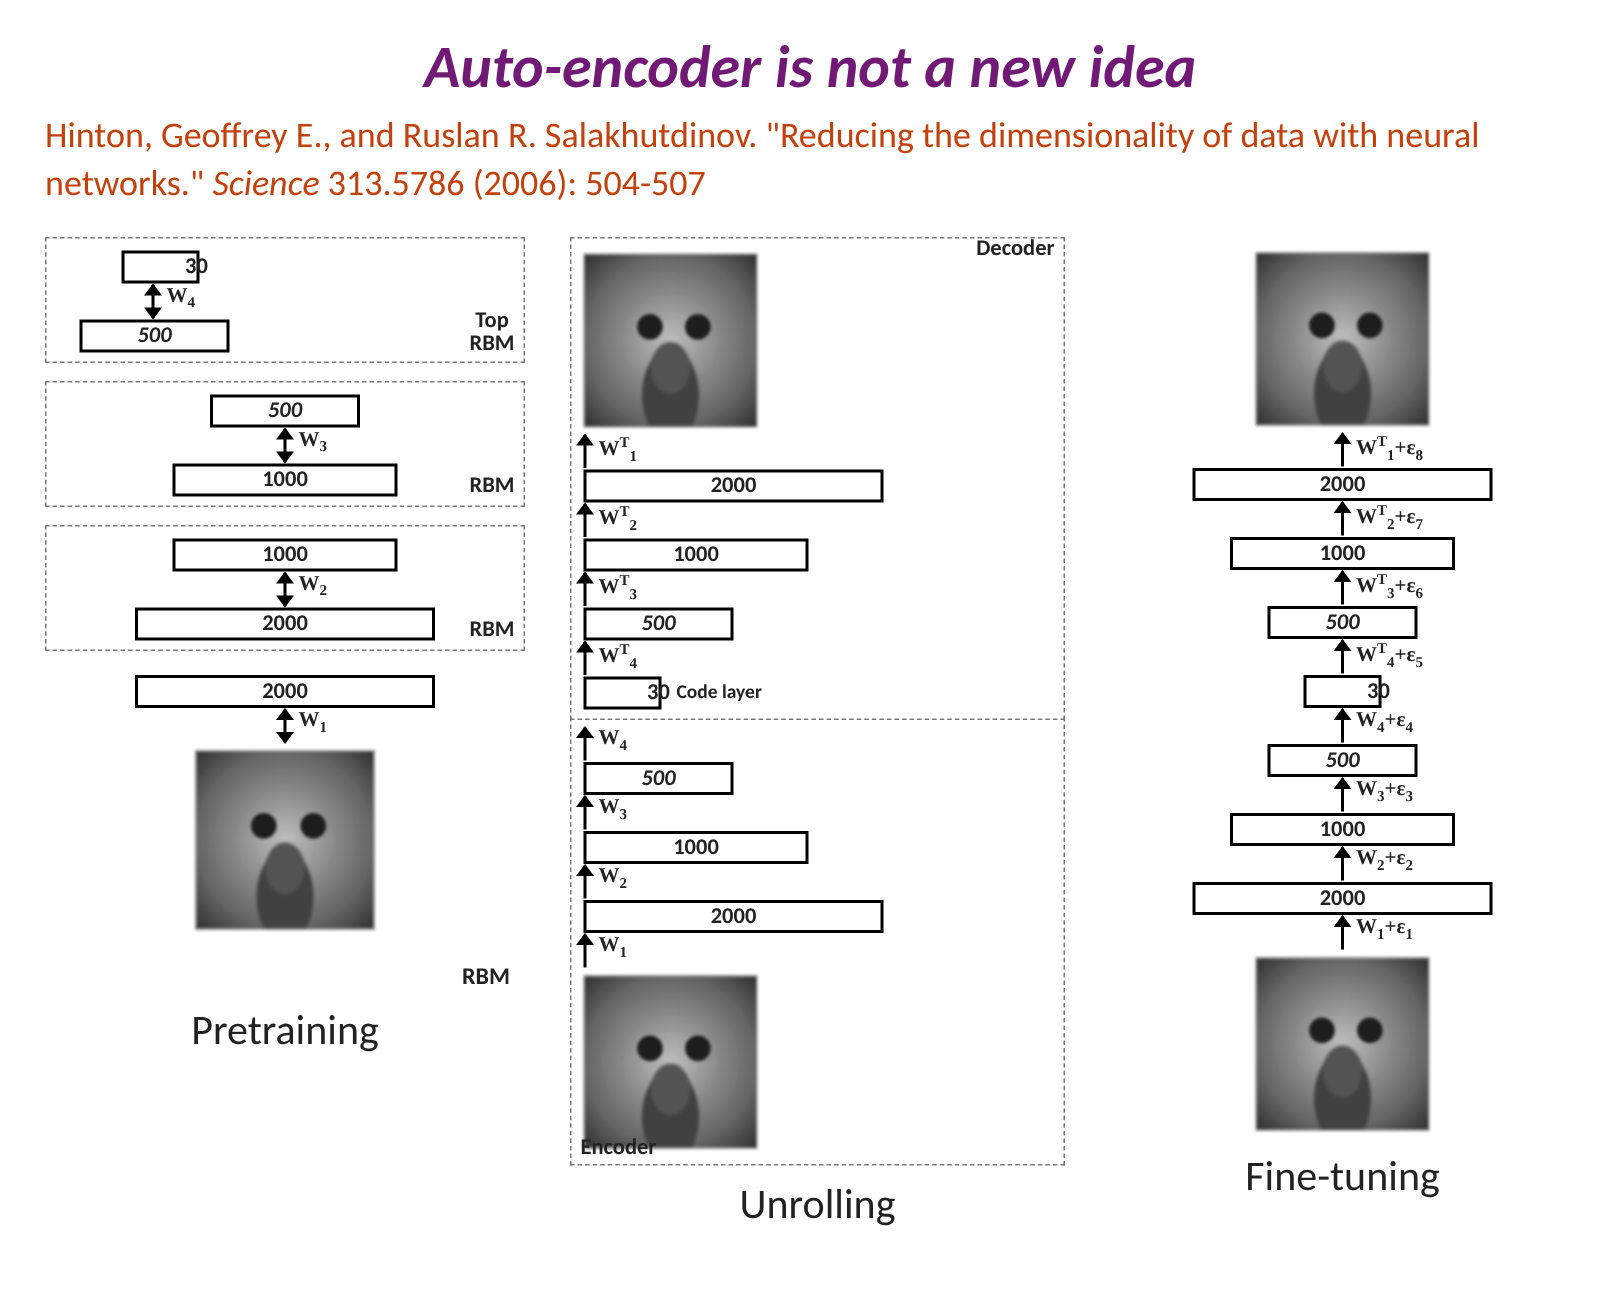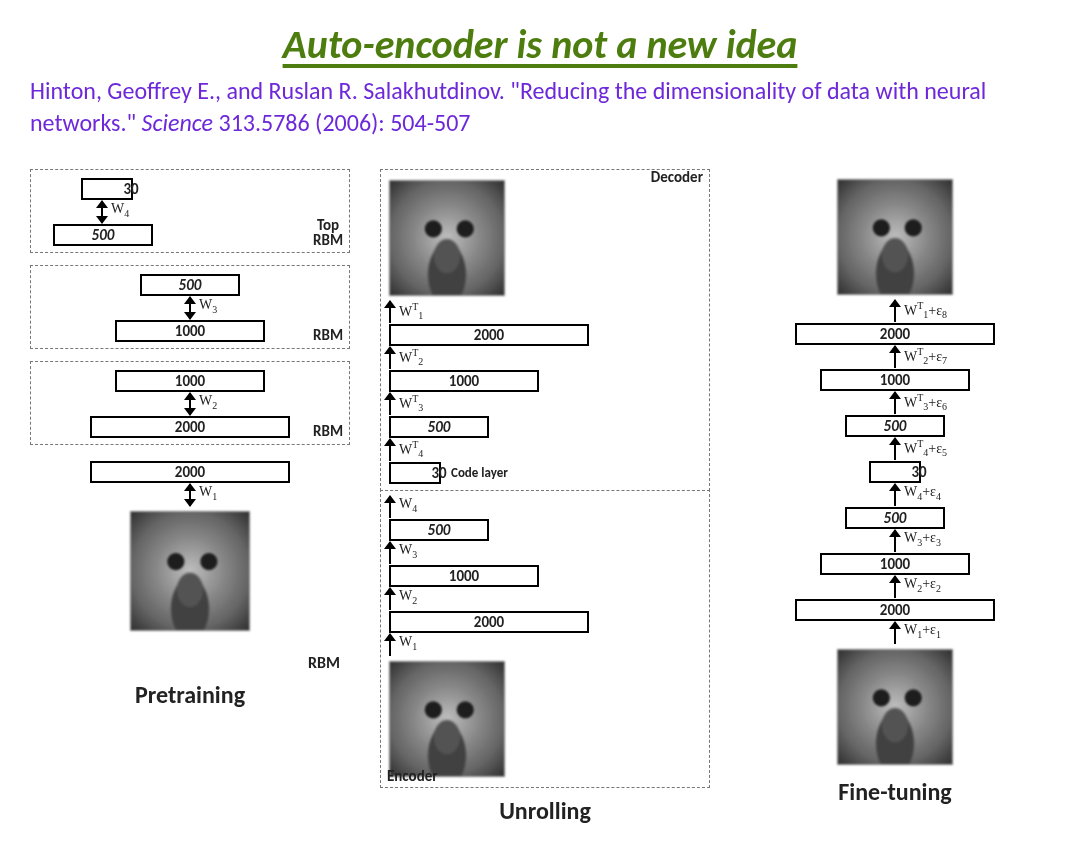--- a/index.html
+++ b/index.html
@@ -10,49 +10,48 @@
     background: #fff;
     color: #222;
     width: 1080px;
   }
   h1 {
     font-size: 40px;
     font-style: italic;
     font-weight: 700;
     text-align: center;
     margin: 0 0 4px 0;
-    text-decoration: underline;
     text-underline-offset: 6px;
-    color: #4d7c0f;
+    color: #701a75;
   }
   .citation {
     font-size: 24px;
     line-height: 1.35;
-    color: #6d28d9;
-    margin: 6px 0 29px 0;
+    color: #c2410c;
+    margin: 6px 0 18px 0;
   }
   .citation .journal { font-style: italic; }
   .diagram {
     display: flex;
     justify-content: space-between;
     gap: 10px;
   }
   .col {
     position: relative;
     display: flex;
     flex-direction: column;
     align-items: center;
   }
   .col-pretrain { width: 320px; }
   .col-unroll   { width: 330px; }
   .col-fine     { width: 310px; }
 
   .caption {
-    font-weight: 700;
-    font-size: 24px;
+    font-weight: 400;
+    font-size: 28px;
     margin-top: 8px;
     text-align: center;
   }
 
   .layer {
     border: 2px solid #000;
     background: #fff;
     font-size: 15px;
     font-weight: 600;
     text-align: center;
@@ -90,21 +89,21 @@
     width: 0; height: 0;
     border-left: 6px solid transparent;
     border-right: 6px solid transparent;
     border-top: 8px solid #000;
   }
   .arrow .wlab {
     position: absolute;
     left: 10px;
     top: 0;
     font-size: 14px;
-    font-weight: 400;
+    font-weight: 700;
     white-space: nowrap;
     font-family: "Times New Roman", serif;
   }
   .arrow .wlab sub { font-size: 10px; vertical-align: sub; }
   .arrow .wlab sup { font-size: 10px; vertical-align: super; }
 
   .rbm {
     border: 1.5px dashed #777;
     padding: 8px 10px 6px 10px;
     position: relative;

